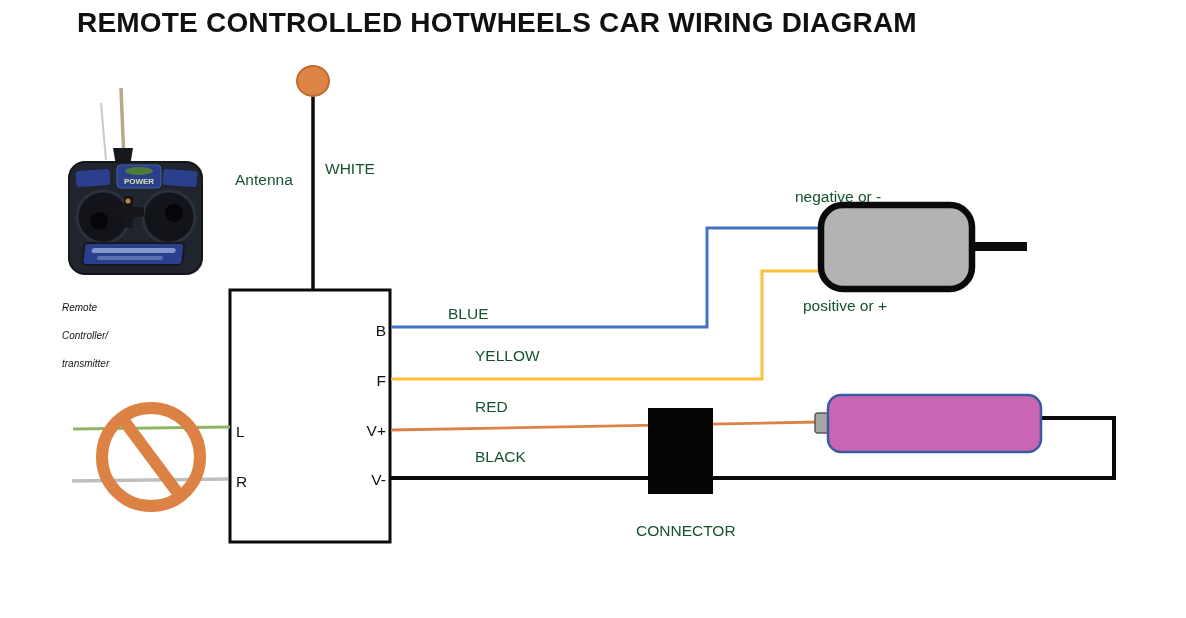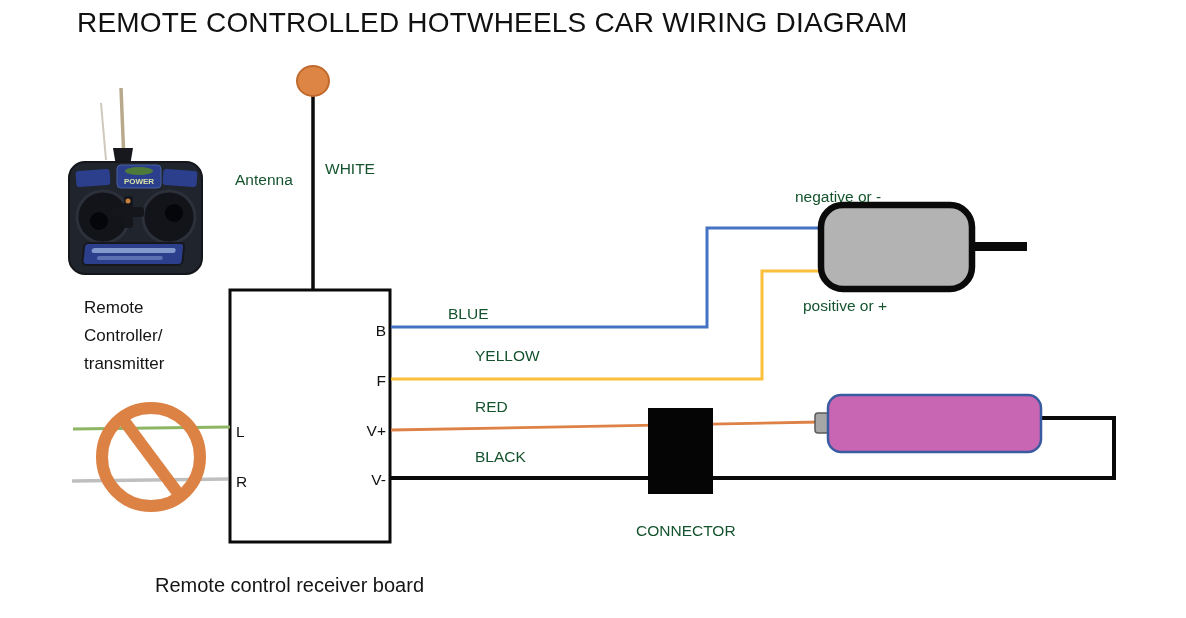--- a/index.html
+++ b/index.html
@@ -2,24 +2,24 @@
 <html><head>
 <meta charset="utf-8">
 <style>
   html,body{margin:0;padding:0;background:#ffffff;}
   .canvas{
     position:relative;width:1186px;height:618px;background:#ffffff;overflow:hidden;
     font-family:"Liberation Sans", sans-serif;color:#141414;
   }
   .lbl{position:absolute;font-size:15.5px;font-weight:400;color:#14532d;white-space:nowrap;line-height:1.15;}
   .title{
-    position:absolute;left:77px;top:7px;font-size:28px;font-weight:400;
+    position:absolute;left:77px;top:7px;font-size:28px;font-weight:700;
     letter-spacing:0.2px;color:#111;white-space:nowrap;
   }
-  .caption-block{position:absolute;left:84px;top:294px;font-size:17px;line-height:28px;}
+  .caption-block{position:absolute;left:62px;top:294px;font-size:10px;line-height:28px;font-style:italic;}
   .board-caption{position:absolute;left:155px;top:574px;font-size:20px;color:#141414;white-space:nowrap;}
   .term{position:absolute;font-size:15.5px;color:#111;}
   .term.r{width:42px;text-align:right;left:344px;}
   svg{position:absolute;left:0;top:0;}
 </style>
 </head>
 <body>
 
 <div class="canvas">
 
@@ -97,15 +97,14 @@
   <div class="lbl" style="left:448px;top:297px;margin-top:8px;">BLUE</div>
   <div class="lbl" style="left:475px;top:347px;">YELLOW</div>
   <div class="lbl" style="left:475px;top:398px;">RED</div>
   <div class="lbl" style="left:475px;top:448px;">BLACK</div>
 
   <div class="lbl" style="left:795px;top:188px;">negative or -</div>
   <div class="lbl" style="left:795px;top:297px;margin-left:8px;">positive or +</div>
 
   <div class="lbl" style="left:636px;top:522px;">CONNECTOR</div>
 
-  <div class="board-caption">Remote control receiver board</div>
 
 </div>
 
 </body></html>

